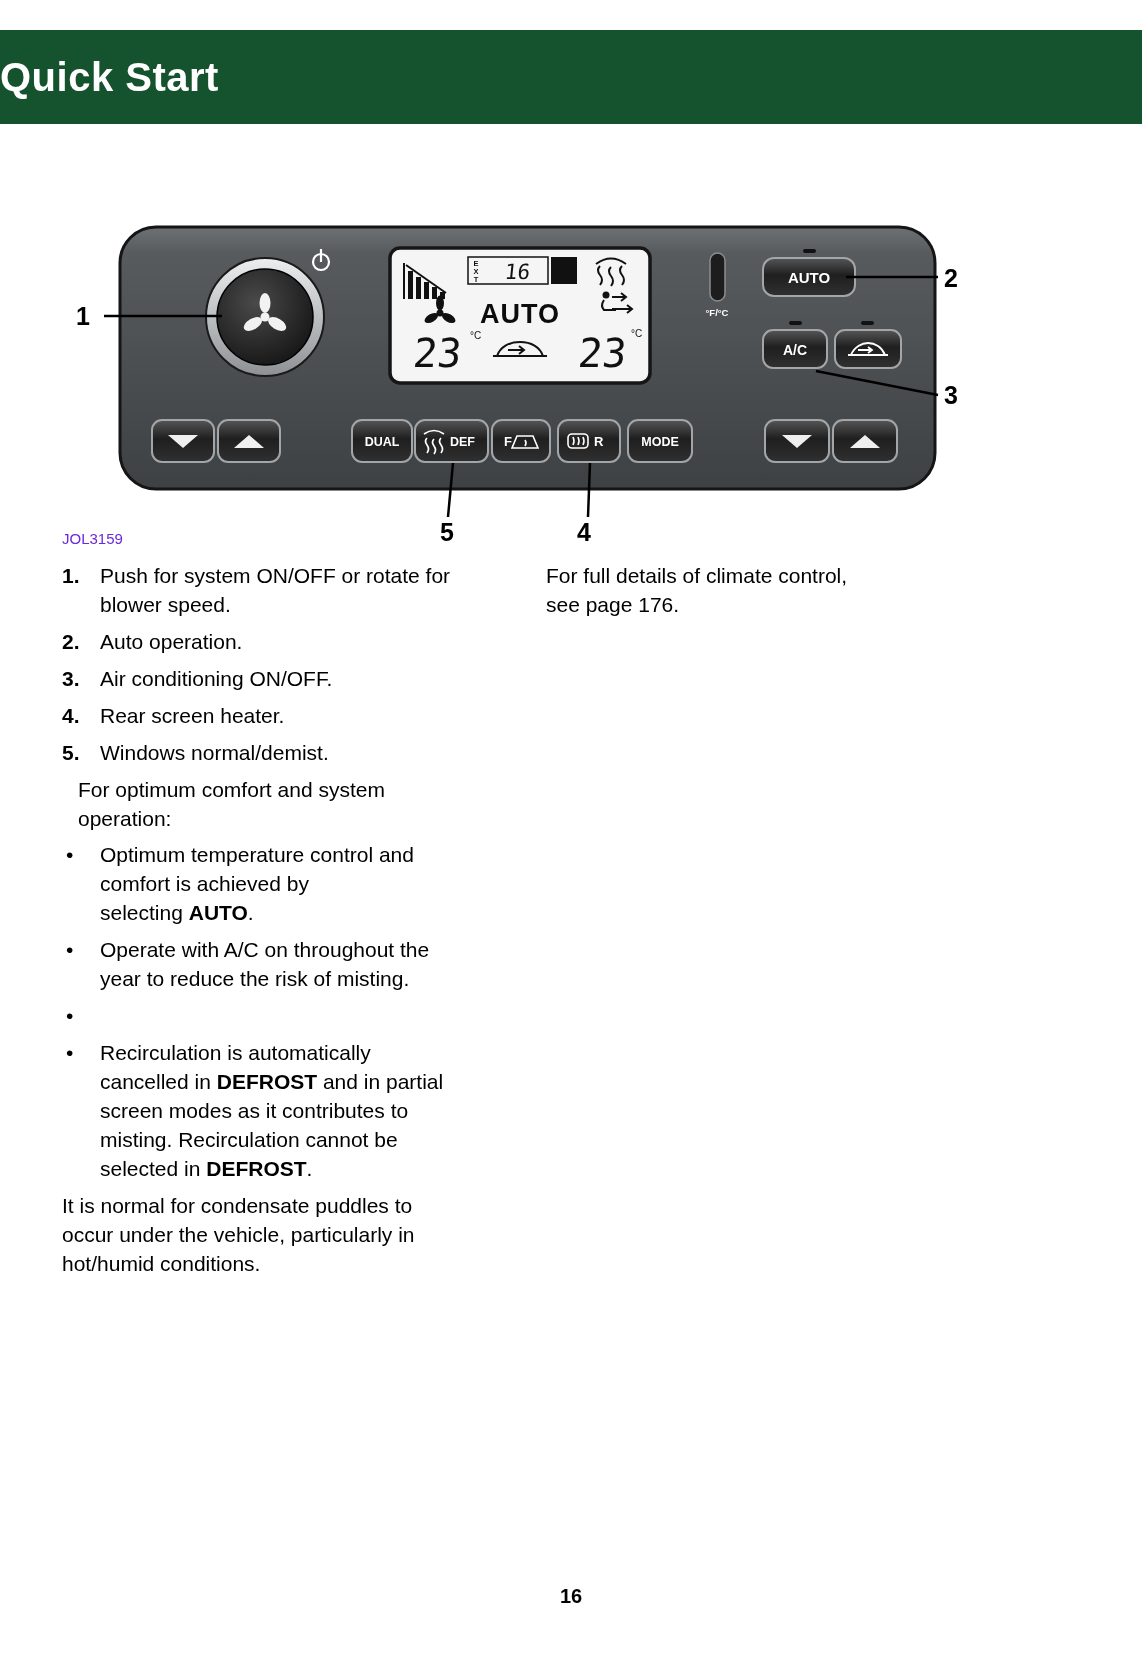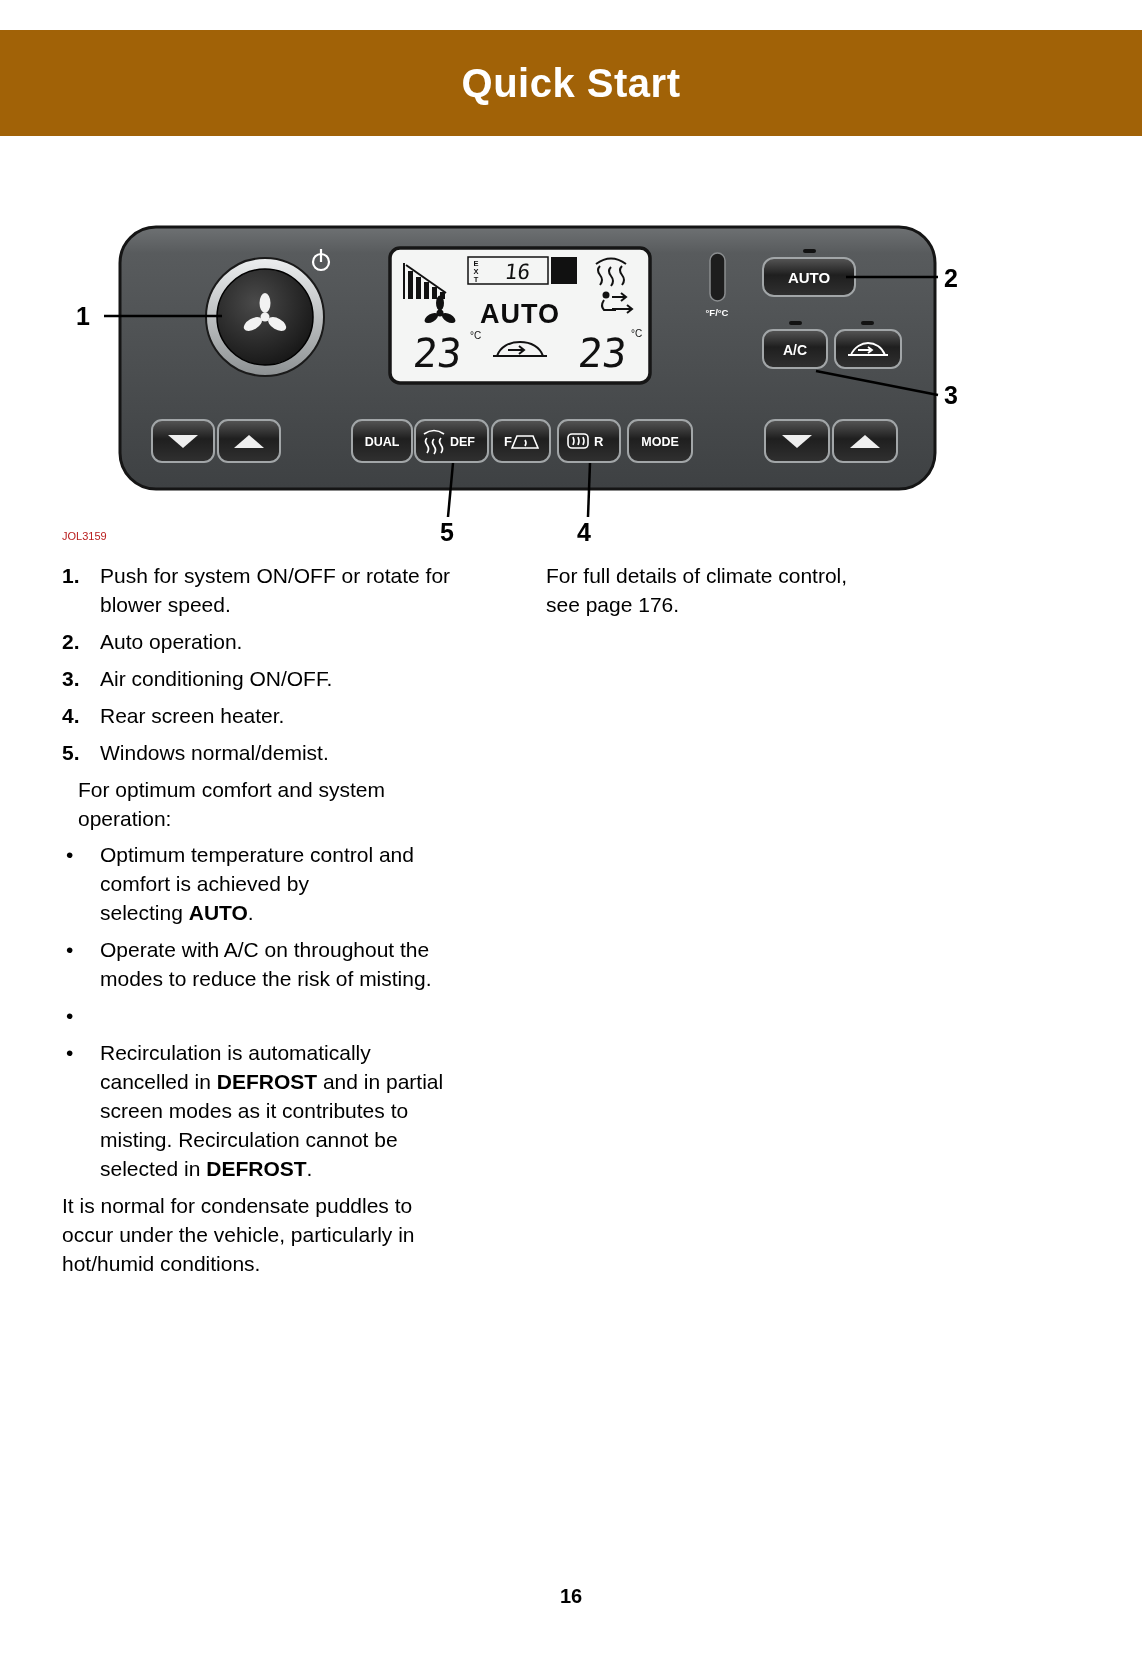--- a/index.html
+++ b/index.html
@@ -1,29 +1,29 @@
 <!DOCTYPE html>
 <html><head>
 <meta charset="utf-8">
 <style>
   * { margin:0; padding:0; box-sizing:border-box; }
   html,body { background:#ffffff; }
   body { font-family:"Liberation Sans", sans-serif; color:#000; }
   .page { position:relative; width:1142px; height:1654px; margin:0 auto; background:#fff; overflow:hidden; }
 
-  .header-bar { position:absolute; top:30px; left:0; width:1142px; height:106px; background:#a16207;
-                display:flex; align-items:center; justify-content:center; }
+  .header-bar { position:absolute; top:30px; left:0; width:1142px; height:94px; background:#14532d;
+                display:flex; align-items:center; justify-content:flex-start; }
   .header-title { color:#fff; font-size:40px; font-weight:700; letter-spacing:.5px; }
 
   .section-title { position:absolute; top:148px; left:62px; font-size:27px; font-weight:700; letter-spacing:.3px; }
 
   .figure { position:absolute; top:225px; left:0; width:1142px; height:335px; }
   .figure svg { position:absolute; top:0; left:0; }
   .callout { position:absolute; font-size:25px; font-weight:700; line-height:28px; }
-  .fig-caption { position:absolute; left:62px; top:305px; font-size:11px; color:#b91c1c; }
+  .fig-caption { position:absolute; left:62px; top:305px; font-size:15px; color:#6d28d9; }
 
   .content { position:absolute; top:561px; left:62px; width:1018px; font-size:21px; line-height:29px; }
   .col-left { width:452px; }
   .pre { white-space:pre-line; }
   .inst { display:flex; margin-bottom:8px; }
   .inst-num { width:38px; flex:none; font-weight:700; }
   .intro { margin:0 0 7px 16px; }
   .bullet { display:flex; margin-bottom:8px; }
   .bullet-dot { width:38px; flex:none; padding-left:4px; }
   .closing { }
@@ -259,21 +259,21 @@
 
       <div class="bullet">
         <span class="bullet-dot">•</span>
         <span class="bullet-text pre"><span>Optimum temperature control and
 comfort is achieved by
 selecting </span><b>AUTO</b><span>.</span></span>
       </div>
       <div class="bullet">
         <span class="bullet-dot">•</span>
         <span class="bullet-text pre"><span>Operate with A/C on throughout the
-modes to reduce the risk of misting.</span></span>
+year to reduce the risk of misting.</span></span>
       </div>
       <div class="bullet">
         <span class="bullet-dot">•</span>
       </div>
       <div class="bullet">
         <span class="bullet-dot">•</span>
         <span class="bullet-text pre"><span>Recirculation is automatically
 cancelled in </span><b>DEFROST</b><span> and in partial
 screen modes as it contributes to
 misting. Recirculation cannot be

